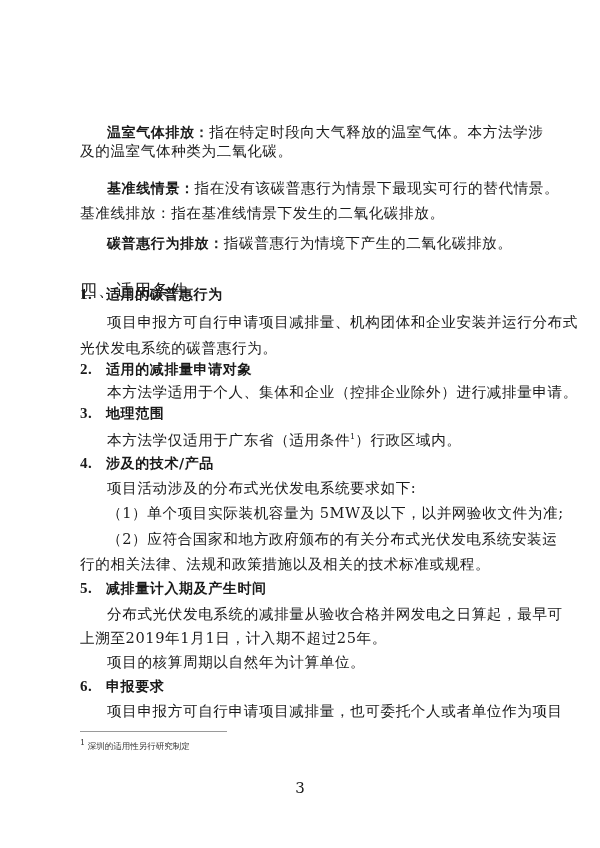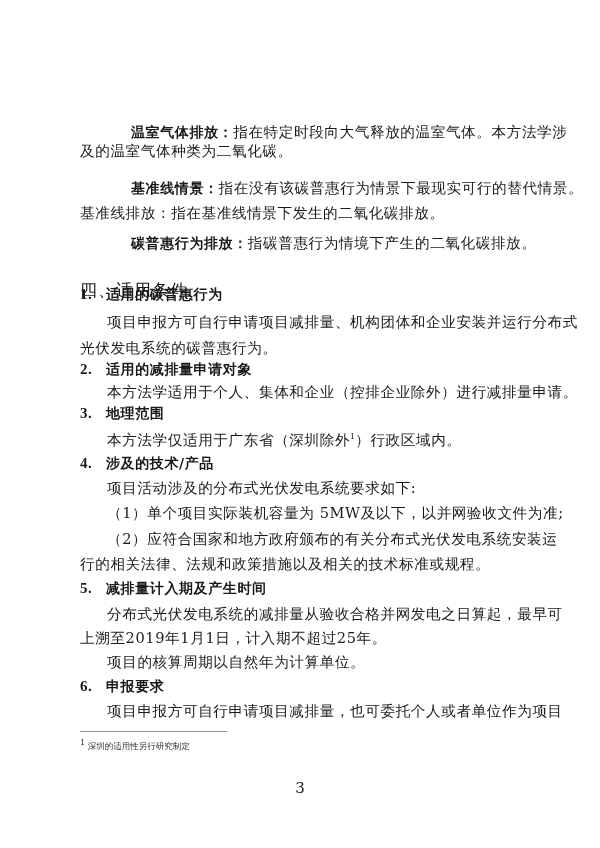--- a/index.html
+++ b/index.html
@@ -1,20 +1,20 @@
 <!DOCTYPE html>
 <html><head>
 <meta charset="utf-8">
 <style>
   html, body { margin: 0; padding: 0; background: #ffffff; }
   body { width: 600px; height: 848px; position: relative; overflow: hidden;
          font-family: "DejaVu Serif", "Liberation Serif", serif; color: #1a1a1a; }
   .line { position: absolute; left: 80px; white-space: nowrap; font-size: 14.6px; line-height: 20px; letter-spacing: 0.6px; }
   .indent { left: 107px; }
-  .b { font-weight: bold; font-family: "DejaVu Sans", "Liberation Sans", sans-serif; font-size: 14px; margin-left: 24px; }
+  .b { font-weight: bold; font-family: "DejaVu Sans", "Liberation Sans", sans-serif; font-size: 14px; }
   .h2 { font-family: "DejaVu Sans", "Liberation Sans", sans-serif; font-size: 17px; letter-spacing: 1px; margin-top: 20px; }
   .h3 { font-weight: bold; font-family: "DejaVu Sans", "Liberation Sans", sans-serif; font-size: 14px; }
   .h3 .num { display: inline-block; width: 26px; font-family: "Liberation Serif", serif; font-size: 15px; }
   .sup { font-size: 8px; vertical-align: super; letter-spacing: 0; }
   .footline { position: absolute; left: 80px; top: 731px; width: 147px; height: 1px; background: #9a9a9a; }
   .footnote { position: absolute; left: 80px; top: 738px; font-size: 8.5px; color: #333; white-space: nowrap; }
   .pagenum { position: absolute; left: 0; width: 600px; top: 779px; text-align: center; font-size: 15px; font-family: "DejaVu Serif", serif; }
 </style>
 </head>
 <body>
@@ -45,21 +45,21 @@
 
   <div class="line h3" style="top:359px">
     <span class="num">2.</span><span>适用的减排量申请对象</span>
   </div>
   <div class="line indent" style="top:382px">本方法学适用于个人、集体和企业（控排企业除外）进行减排量申请。</div>
 
   <div class="line h3" style="top:403px">
     <span class="num">3.</span><span>地理范围</span>
   </div>
   <div class="line indent" style="top:427px">
-    <span>本方法学仅适用于广东省（深圳除外</span><span class="sup">1</span><span>）行政区域内。</span>
+    <span>本方法学仅适用于广东省（适用条件</span><span class="sup">1</span><span>）行政区域内。</span>
   </div>
 
   <div class="line h3" style="top:453px">
     <span class="num">4.</span><span>涉及的技术/产品</span>
   </div>
   <div class="line indent" style="top:478px">项目活动涉及的分布式光伏发电系统要求如下:</div>
   <div class="line indent" style="top:503px">（1）单个项目实际装机容量为 5MW及以下，以并网验收文件为准;</div>
   <div class="line indent" style="top:529px">（2）应符合国家和地方政府颁布的有关分布式光伏发电系统安装运</div>
   <div class="line" style="top:554px">行的相关法律、法规和政策措施以及相关的技术标准或规程。</div>
 

